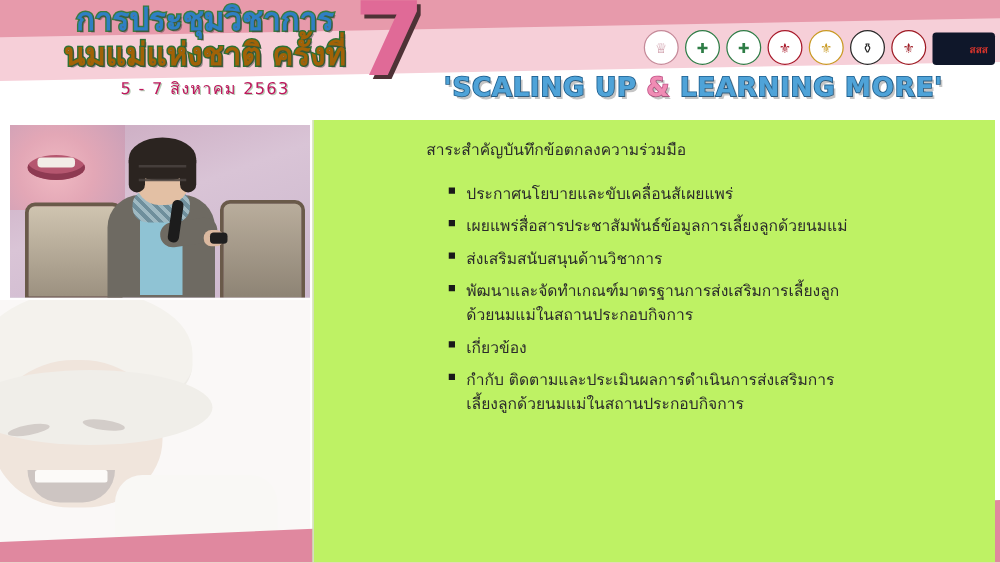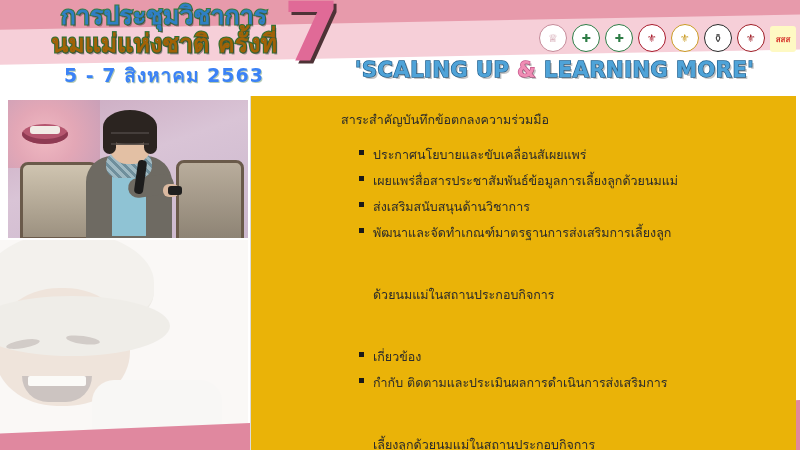--- a/index.html
+++ b/index.html
@@ -72,23 +72,23 @@
     font-weight: bold;
     color: #a16207;
     line-height: 1.08;
     -webkit-text-stroke: 2.2px #2e7135;
     paint-order: stroke fill;
     text-shadow: 1.5px 1.5px 0 rgba(60,60,60,0.45);
     white-space: nowrap;
     margin-top: 1px;
   }
   .title-date {
-    font-size: 19px;
-    font-weight: bold;
-    color: #3b82f6;
+    font-size: 13px;
+    font-weight: normal;
+    color: #be185d;
     margin-top: 3px;
     letter-spacing: 1px;
     text-shadow: 1px 1px 0 rgba(120,160,120,0.55);
     white-space: nowrap;
   }
 
   .edition-number {
     position: absolute;
     left: 283px; top: -8px;
     font-size: 82px;
@@ -342,21 +342,21 @@
     background: #edb3c1;
     transform: rotate(-2.4deg);
     z-index: 3;
   }
 
   
   .content {
     position: absolute;
     left: 250px; top: 96px;
     width: 546px; height: 354px;
-    background: #eab308;
+    background: #bef264;
     border-left: 1px solid #dcdcdc;
     z-index: 5;
     box-sizing: border-box;
     padding: 14px 18px 0 38px;
   }
   .heading {
     font-size: 12.5px;
     color: #2b2b2b;
     line-height: 1.65;
     margin: 0 0 14px 52px;
@@ -375,21 +375,20 @@
     padding-left: 14px;
   }
   .bullets li .sq {
     position: absolute;
     left: 0; top: 5px;
     width: 5px; height: 5px;
     background: #1a1a1a;
   }
   .bullets li .l2 {
     display: block;
-    margin-top: 43px;
   }
 </style>
 </head>
 <body>
 
 <div id="slide">
 
   <div class="header">
     <div class="band-dark"></div>
     <div class="band-light"></div>
@@ -409,21 +408,21 @@
   </div>
 
   <div class="logos" id="logo-row">
       <div class="logo" style="background: rgb(255, 255, 255); border: 1.5px solid rgb(197, 138, 153); color: rgb(197, 138, 153); font-size: 11px;">♕</div>
       <div class="logo" style="background: rgb(255, 255, 255); border: 1.5px solid rgb(46, 125, 70); color: rgb(46, 125, 70); font-size: 11px;">✚</div>
       <div class="logo" style="background: rgb(255, 255, 255); border: 1.5px solid rgb(46, 125, 70); color: rgb(46, 125, 70); font-size: 11px;">✚</div>
       <div class="logo" style="background: rgb(255, 255, 255); border: 1.5px solid rgb(168, 25, 42); color: rgb(168, 25, 42); font-size: 11px;">⚜</div>
       <div class="logo" style="background: rgb(255, 255, 255); border: 1.5px solid rgb(201, 154, 34); color: rgb(201, 154, 34); font-size: 11px;">⚜</div>
       <div class="logo" style="background: rgb(255, 255, 255); border: 1.5px solid rgb(42, 42, 42); color: rgb(42, 42, 42); font-size: 11px;">⚱</div>
       <div class="logo" style="background: rgb(255, 255, 255); border: 1.5px solid rgb(158, 27, 36); color: rgb(158, 27, 36); font-size: 11px;">⚜</div>
-      <div class="logo" style="background: #fef9c3; color: rgb(214, 52, 44); font-size: 8px; font-weight: bold; border-radius: 3px;">สสส</div>
+      <div class="logo" style="background: #0f172a; color: rgb(214, 52, 44); font-size: 8px; font-weight: bold; border-radius: 3px; padding-left: 24px;">สสส</div>
     </div>
 
   <div class="photo-top">
     <div class="pt-bg"></div>
     <div class="pt-poster"></div>
     <div class="pt-lips"></div>
     <div class="pt-teeth"></div>
     <div class="pt-chair-l"></div>
     <div class="pt-chair-r"></div>
     <div class="pt-body"></div>

